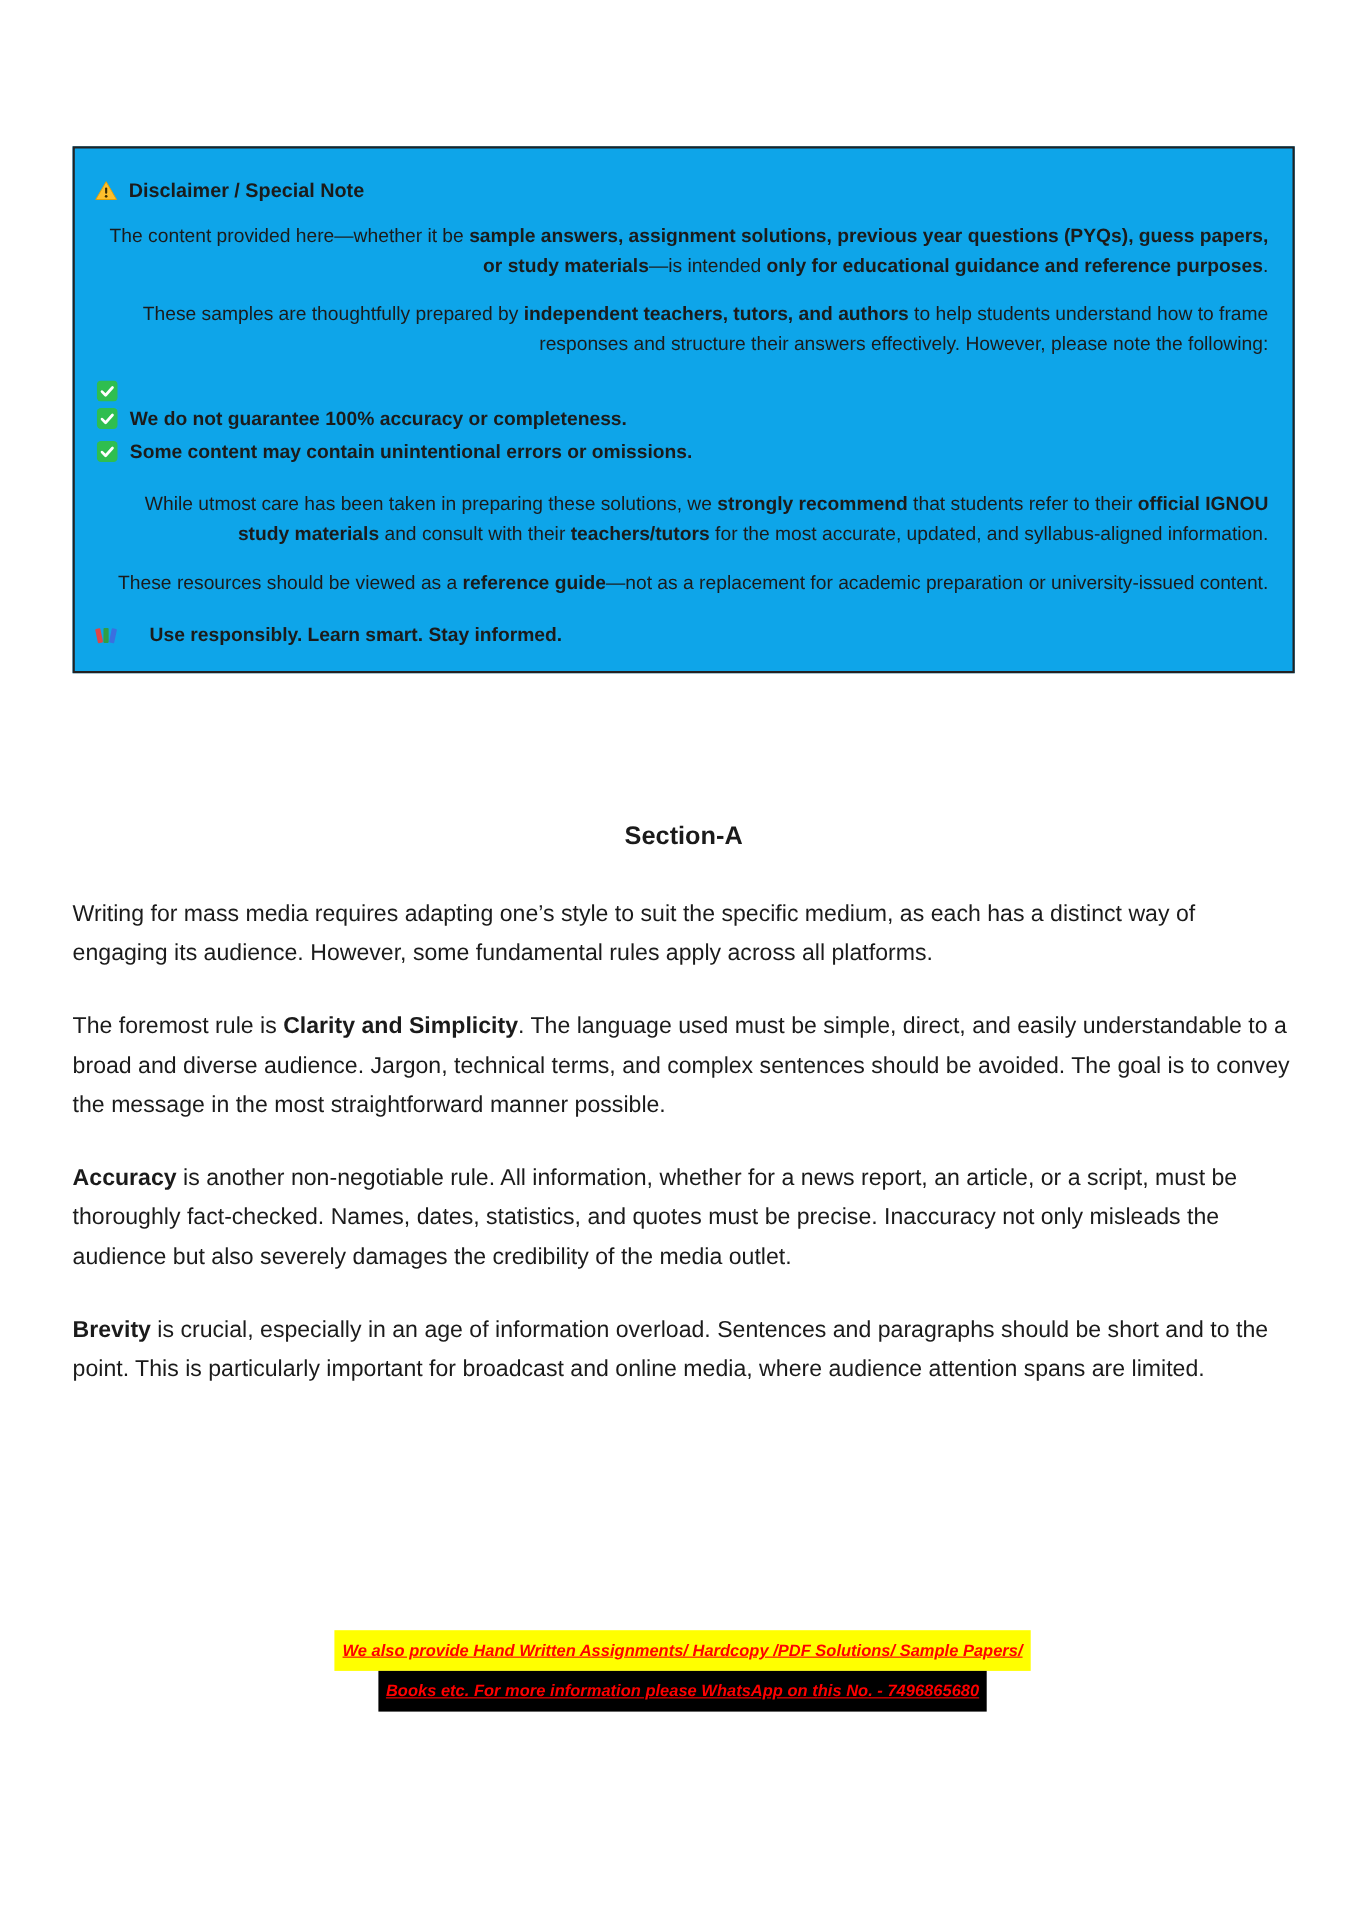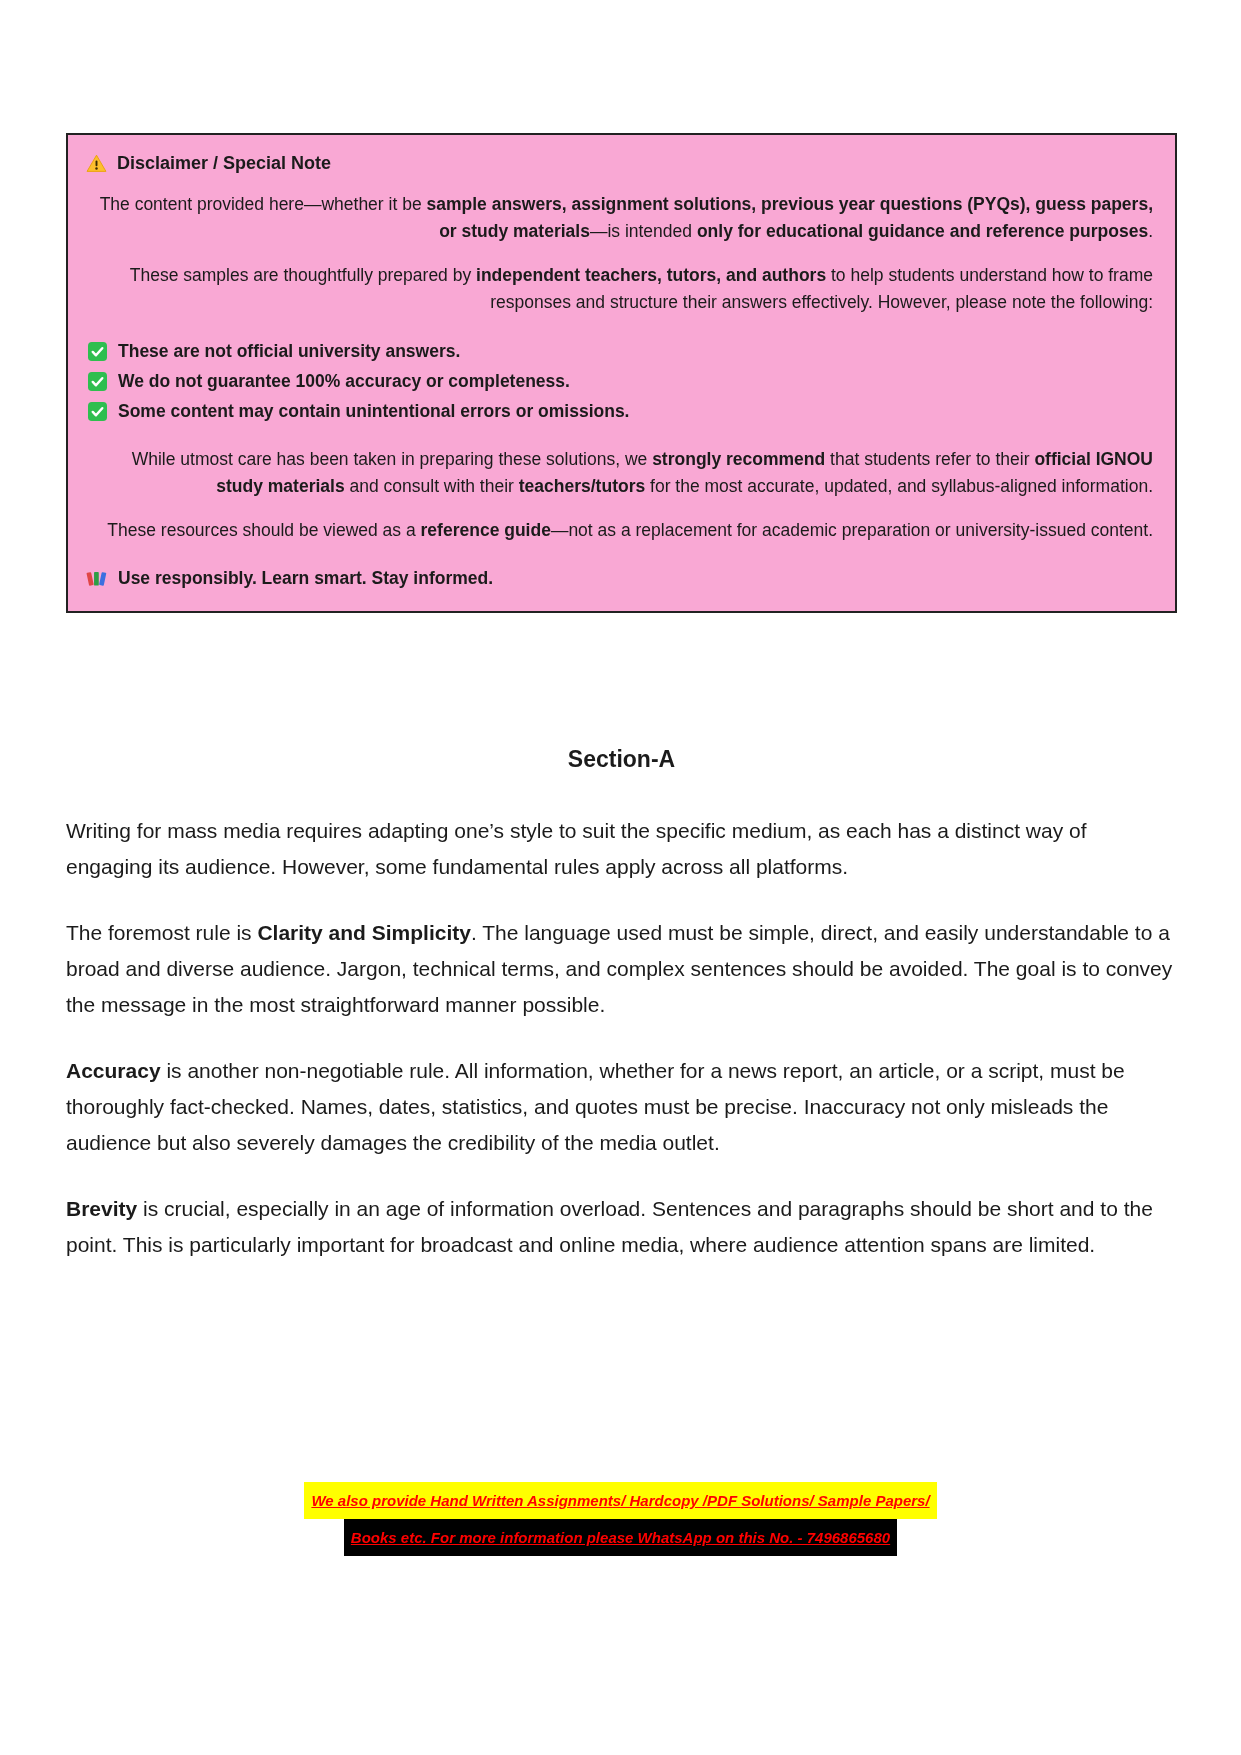--- a/index.html
+++ b/index.html
@@ -14,22 +14,22 @@
     overflow: hidden;
   }
 
   
   .disclaimer-box {
     position: absolute;
     left: 66px;
     top: 133px;
     width: 1111px;
     border: 2px solid #222222;
-    padding: 14px 22px 22px 18px;
-    background: #f9a8d4;
+    padding: 24px 22px 22px 18px;
+    background: #0ea5e9;
   }
   .disc-title {
     display: flex;
     align-items: center;
     gap: 10px;
     font-weight: bold;
     font-size: 18px;
     margin: 4px 0 2px 0;
   }
   .disc-para {
@@ -51,21 +51,21 @@
     font-weight: bold;
     font-size: 17.5px;
     line-height: 30px;
   }
   .check-icon { width: 19px; height: 19px; flex: 0 0 auto; display: block; }
   .warn-icon { width: 21px; height: 21px; flex: 0 0 auto; display: block; }
   .books-icon { width: 21px; height: 21px; flex: 0 0 auto; display: block; }
   .disc-footer {
     display: flex;
     align-items: center;
-    gap: 11px;
+    gap: 29px;
     font-weight: bold;
     font-size: 17.5px;
     margin-top: 24px;
   }
 
   
   .main {
     position: absolute;
     left: 66px;
     top: 746px;
@@ -125,21 +125,20 @@
 
     <p class="disc-para"><span>The content provided here—whether it be </span><span class="bold">sample answers, assignment solutions, previous year questions (PYQs), guess papers, or study materials</span><span>—is intended </span><span class="bold">only for educational guidance and reference purposes</span><span>.</span></p>
     <p class="disc-para"><span>These samples are thoughtfully prepared by </span><span class="bold">independent teachers, tutors, and authors</span><span> to help students understand how to frame responses and structure their answers effectively. However, please note the following:</span></p>
 
     <ul class="checklist">
       <li class="check-item">
         <svg class="check-icon" viewBox="0 0 20 20">
           <rect width="20" height="20" rx="4" fill="#2fbe4f"></rect>
           <path d="M5 10.5 L8.4 14 L15 6.6" stroke="#ffffff" stroke-width="2.6" fill="none" stroke-linecap="round" stroke-linejoin="round"></path>
         </svg>
-        <span>These are not official university answers.</span>
       </li>
       <li class="check-item">
         <svg class="check-icon" viewBox="0 0 20 20">
           <rect width="20" height="20" rx="4" fill="#2fbe4f"></rect>
           <path d="M5 10.5 L8.4 14 L15 6.6" stroke="#ffffff" stroke-width="2.6" fill="none" stroke-linecap="round" stroke-linejoin="round"></path>
         </svg>
         <span>We do not guarantee 100% accuracy or completeness.</span>
       </li>
       <li class="check-item">
         <svg class="check-icon" viewBox="0 0 20 20">

